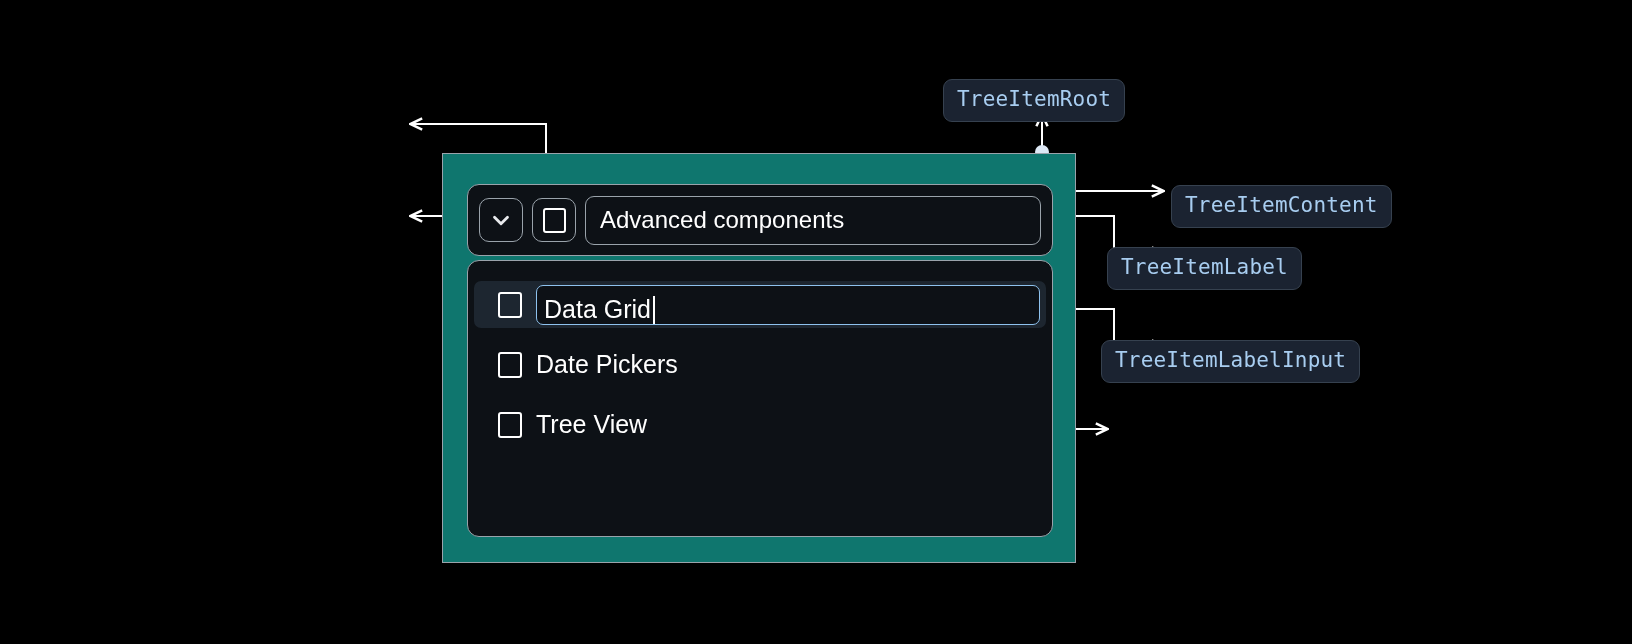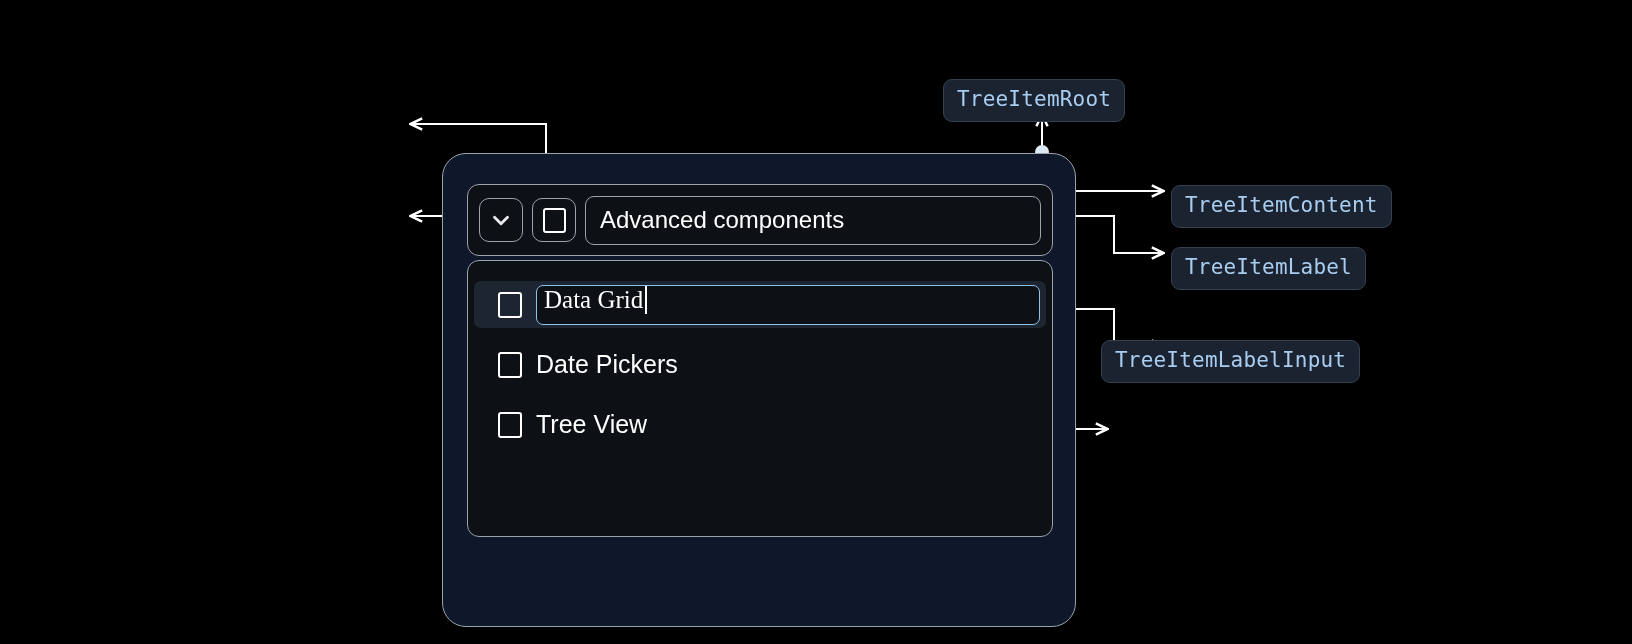--- a/index.html
+++ b/index.html
@@ -47,25 +47,25 @@
     white-space: nowrap;
     margin-top: 12px;
   }
 
   
   #tree-root {
     position: absolute;
     left: 442px;
     top: 153px;
     width: 634px;
-    height: 474px;
-    box-sizing: border-box;
-    background: #0f172a;
-    border: 1.5px solid #9aa3ab;
-    border-radius: 24px;
+    height: 410px;
+    box-sizing: border-box;
+    background: #0f766e;
+    border: 1.5px solid #9aa3ab;
+    border-radius: 0;
   }
 
   #tree-content {
     position: absolute;
     left: 24px;
     top: 30px;
     width: 586px;
     height: 72px;
     box-sizing: border-box;
     background: #0d1116;
@@ -168,25 +168,24 @@
   }
   #label-input {
     flex: 1 1 auto;
     margin-right: 6px;
     height: 40px;
     box-sizing: border-box;
     background: #0d1116;
     border: 1.7px solid #8ec2ee;
     border-radius: 7px;
     display: flex;
-    align-items: flex-start;
+    align-items: flex-end;
     padding: 0 7px;
     color: #ffffff;
     font-size: 25px;
-    font-family: Liberation Serif, serif;
   }
   .caret {
     display: inline-block;
     width: 2px;
     height: 28px;
     background: #ffffff;
     margin-left: 2px;
   }
 </style>
 </head>
@@ -231,21 +230,21 @@
       <circle cx="1053" cy="429" r="7"></circle>
     </g>
   </svg>
 
 
 
   <div class="pill" style="left:943px; top:67px;">TreeItemRoot</div>
 
   <div class="pill" style="left:1171px; top:173px;">TreeItemContent</div>
 
-  <div class="pill" style="left:1171px; top:235px;">TreeItemLabel</div>
+  <div class="pill" style="left:1107px; top:235px;">TreeItemLabel</div>
 
   <div class="pill" style="left:1101px; top:328px;">TreeItemLabelInput</div>
 
 
   <div id="tree-root">
 
     <div id="tree-content">
 
       <div class="icon-container">
         <span>

